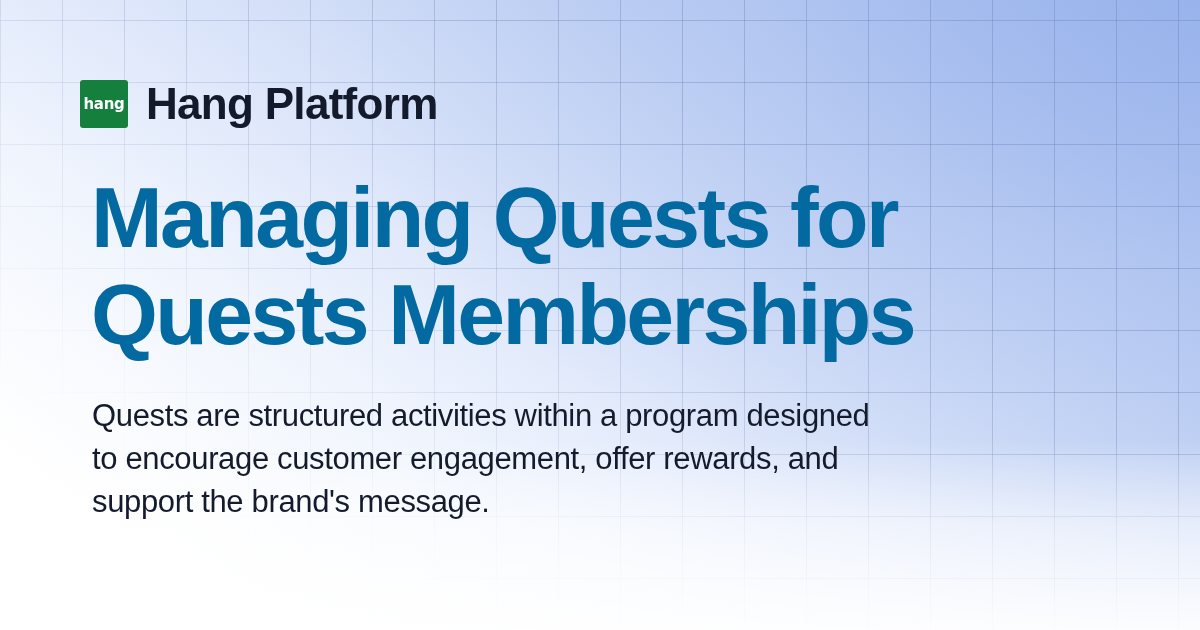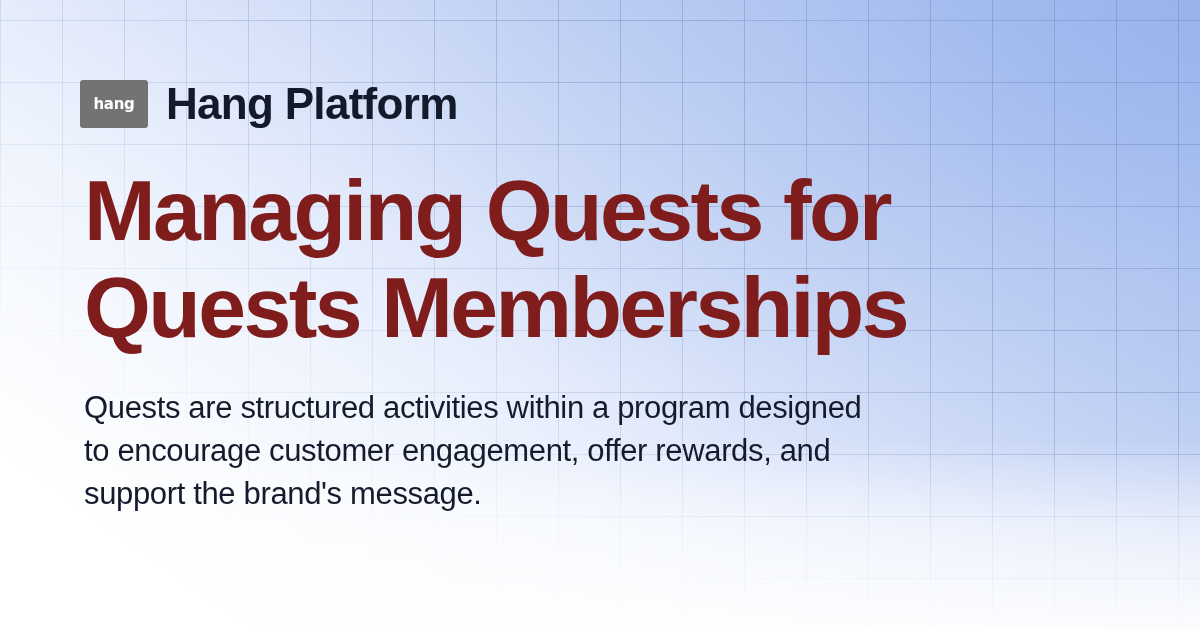--- a/index.html
+++ b/index.html
@@ -105,23 +105,23 @@
   .brand {
     position: absolute;
     top: 80px;
     left: 0;
     display: flex;
     align-items: center;
     gap: 18px;
   }
 
   .brand-logo {
-    width: 68px;
+    width: 48px;
     height: 48px;
-    background: #737373;
+    background: #15803d;
     border-radius: 3px;
     display: flex;
     align-items: center;
     justify-content: center;
     flex: 0 0 auto;
   }
 
   .brand-logo-text {
     color: #ffffff;
     font-size: 15px;
@@ -137,39 +137,39 @@
     font-weight: 700;
     letter-spacing: -0.7px;
     line-height: 1;
     white-space: nowrap;
   }
 
   .headline {
     position: absolute;
     top: 158px;
     left: 0;
-    margin: 4px;
-    color: #7f1d1d;
+    margin: 11px;
+    color: #0369a1;
     font-size: 86px;
     font-weight: 700;
     line-height: 97px;
     letter-spacing: -2.6px;
     max-width: 1060px;
   }
 
   .headline .line {
     display: block;
     white-space: nowrap;
   }
 
   .summary {
     position: absolute;
     top: 382px;
     left: 0;
-    margin: 4px;
+    margin: 12px;
     color: #141b2c;
     font-size: 31px;
     font-weight: 400;
     line-height: 43px;
     letter-spacing: -0.35px;
     max-width: 790px;
   }
 </style>
 </head>
 <body>

